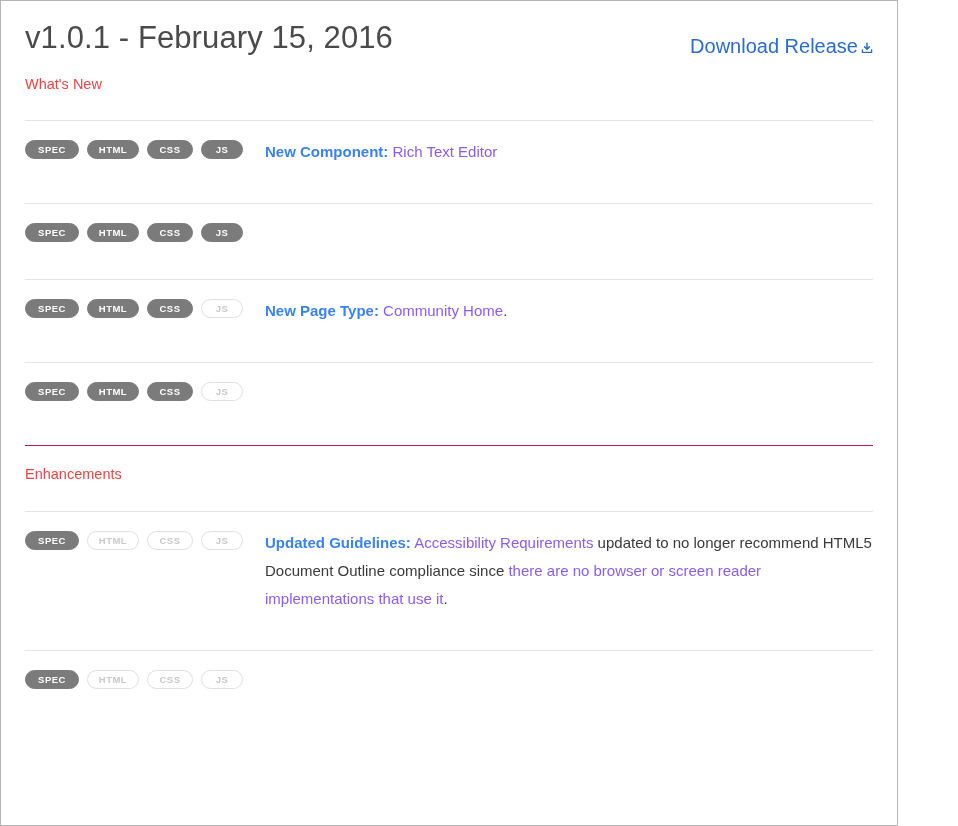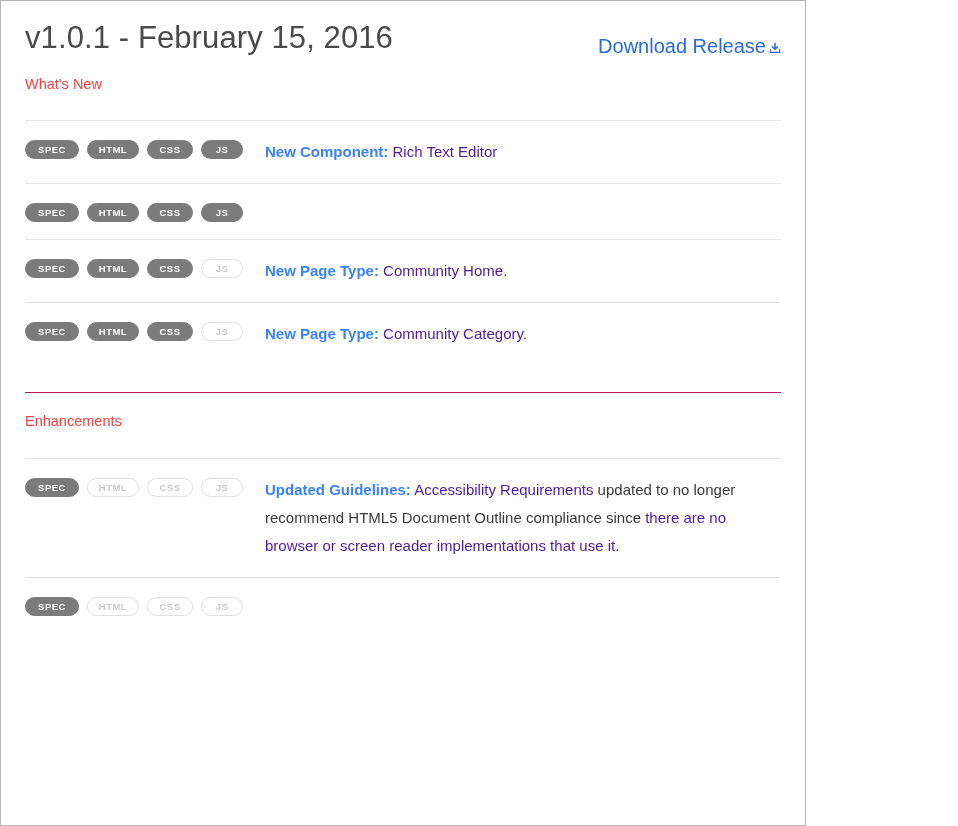--- a/index.html
+++ b/index.html
@@ -7,21 +7,21 @@
     padding: 0;
     background: #ffffff;
   }
   body {
     font-family: "Liberation Sans", sans-serif;
     -webkit-font-smoothing: antialiased;
   }
 
   .page {
     position: relative;
-    width: 806px;
+    width: 898px;
     height: 826px;
     box-sizing: border-box;
     background: #ffffff;
     border: 1px solid #b5b5b5;
     overflow: hidden;
   }
 
   .inner {
     padding: 0 24px;
   }
@@ -85,20 +85,21 @@
   .rows {
     margin-top: 26px;
   }
   .row {
     display: flex;
     align-items: flex-start;
     border-top: 1px solid #e4e4e4;
     padding: 17px 0 17px 0;
     min-height: 51px;
     box-sizing: border-box;
+    margin-top: 20px;
   }
   .row .badges {
     flex: 0 0 240px;
     display: flex;
     gap: 8px;
     padding-top: 2px;
   }
   .row .row-body {
     flex: 1 1 auto;
     font-size: 15px;
@@ -106,21 +107,21 @@
     color: #3a3a3a;
     padding-top: 0px;
     max-width: 620px;
   }
   .row .row-body b,
   .row .row-body .lead {
     font-weight: 700;
     color: #3b82f6;
   }
   .row .row-body a {
-    color: #4c1d95;
+    color: #8b5cf6;
     text-decoration: none;
     cursor: pointer;
   }
 
   
   .badge {
     display: inline-flex;
     align-items: center;
     justify-content: center;
     box-sizing: border-box;
@@ -197,21 +198,20 @@
           <div class="row-body"><span class="lead">New Page Type:</span> <a>Community Home</a><span>.</span></div>
         </div>
 
         <div class="row">
           <div class="badges">
             <span class="badge on w-spec">SPEC</span>
             <span class="badge on w-html">HTML</span>
             <span class="badge on w-css">CSS</span>
             <span class="badge off w-js">JS</span>
           </div>
-          <div class="row-body"><span class="lead">New Page Type:</span> <a>Community Category</a><span>.</span></div>
         </div>
 
       </div>
     </div>
 
     <div class="section-spacer-top"></div>
 
     <div class="section enhancements">
       <h2 class="section-heading">Enhancements</h2>
       <div class="rows">

